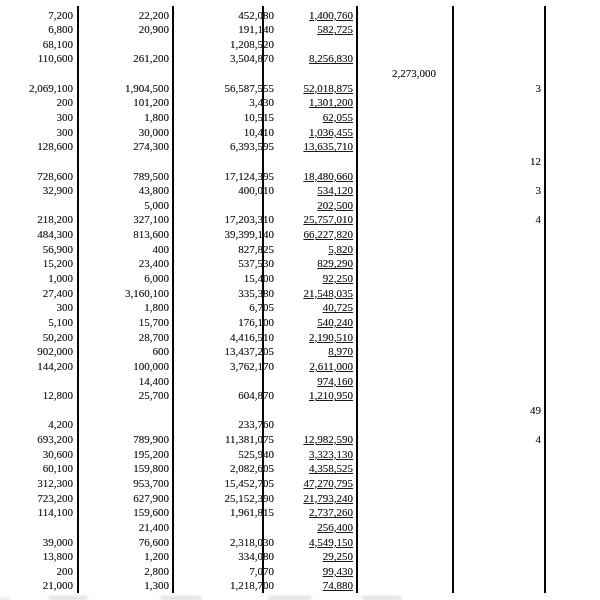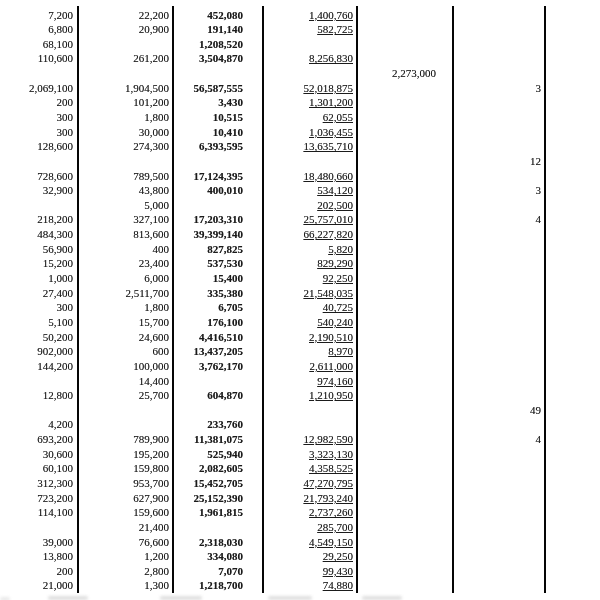--- a/index.html
+++ b/index.html
@@ -17,21 +17,21 @@
   .l6{left:544px;}
 
   
   .grid{position:absolute;top:7.5px;left:0;width:600px;}
   .row{position:relative;height:14.655px;margin-left:44px;}
   .cell{position:absolute;top:0;height:14.655px;line-height:14.655px;
         font-size:11px;color:#1b1b1b;white-space:nowrap;
         text-shadow:0 0 0.6px rgba(40,40,40,0.55);}
   .c1{right:527px;}
   .c2{right:431px;}
-  .c3{right:357px;font-weight:bold;}
+  .c3{right:326px;}
   .c4{right:247px;text-decoration:underline;}
   .c5{right:164px;}
   .c6{right:59px;}
   .c7{left:583px;right:auto;}
 
   
   .smudge{position:absolute;height:4px;background:#b9b9b9;opacity:.45;
           filter:blur(1.5px);border-radius:2px;}
   .s1{left:48px;top:596px;width:40px;}
   .s2{left:160px;top:596px;width:42px;}
@@ -154,39 +154,39 @@
         <span class="cell c4">829,290</span>
       </div>
       <div class="row">
         <span class="cell c1">1,000</span>
         <span class="cell c2">6,000</span>
         <span class="cell c3">15,400</span>
         <span class="cell c4">92,250</span>
       </div>
       <div class="row">
         <span class="cell c1">27,400</span>
-        <span class="cell c2">2,511,700</span>
+        <span class="cell c2">3,160,100</span>
         <span class="cell c3">335,380</span>
         <span class="cell c4">21,548,035</span>
       </div>
       <div class="row">
         <span class="cell c1">300</span>
         <span class="cell c2">1,800</span>
         <span class="cell c3">6,705</span>
         <span class="cell c4">40,725</span>
       </div>
       <div class="row">
         <span class="cell c1">5,100</span>
         <span class="cell c2">15,700</span>
         <span class="cell c3">176,100</span>
         <span class="cell c4">540,240</span>
       </div>
       <div class="row">
         <span class="cell c1">50,200</span>
-        <span class="cell c2">24,600</span>
+        <span class="cell c2">28,700</span>
         <span class="cell c3">4,416,510</span>
         <span class="cell c4">2,190,510</span>
       </div>
       <div class="row">
         <span class="cell c1">902,000</span>
         <span class="cell c2">600</span>
         <span class="cell c3">13,437,205</span>
         <span class="cell c4">8,970</span>
       </div>
       <div class="row">
@@ -244,21 +244,21 @@
         <span class="cell c4">21,793,240</span>
       </div>
       <div class="row">
         <span class="cell c1">114,100</span>
         <span class="cell c2">159,600</span>
         <span class="cell c3">1,961,815</span>
         <span class="cell c4">2,737,260</span>
       </div>
       <div class="row">
         <span class="cell c2">21,400</span>
-        <span class="cell c4">285,700</span>
+        <span class="cell c4">256,400</span>
       </div>
       <div class="row">
         <span class="cell c1">39,000</span>
         <span class="cell c2">76,600</span>
         <span class="cell c3">2,318,030</span>
         <span class="cell c4">4,549,150</span>
       </div>
       <div class="row">
         <span class="cell c1">13,800</span>
         <span class="cell c2">1,200</span>

